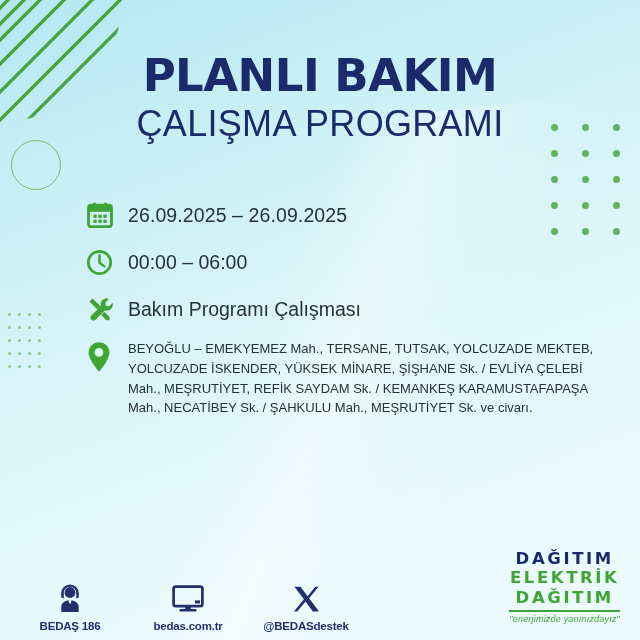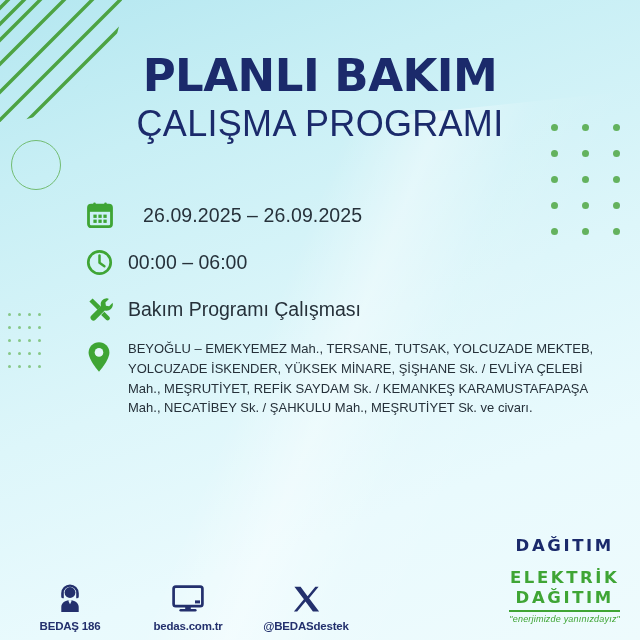--- a/index.html
+++ b/index.html
@@ -127,21 +127,21 @@
     justify-content: flex-start;
   }
   .info-icon svg { display: block; }
   .info-text {
     font-family: "Liberation Sans", sans-serif;
     font-size: 19.5px;
     color: #26313a;
     line-height: 1.35;
     padding-top: 4px;
   }
-  #row-date .info-text { letter-spacing: .1px; margin-left: 15px; }
+  #row-date .info-text { letter-spacing: .1px; }
   #row-address { margin-bottom: 0; }
   #row-address .info-icon { height: 30px; align-items: flex-start; padding-top: 2px; }
   #row-address .info-text {
     font-size: 13px;
     line-height: 1.52;
     padding-top: 0;
     max-width: 470px;
   }
 
   
@@ -185,21 +185,21 @@
     line-height: 1;
   }
   .brand-line {
     font-family: "DejaVu Sans", sans-serif;
     font-weight: 700;
     font-size: 16.5px;
     letter-spacing: 2.6px;
     display: block;
   }
   #brand-line-1 { color: #1b2a6b; }
-  #brand-line-2 { color: #3fa535; margin-top: 16px; }
+  #brand-line-2 { color: #3fa535; margin-top: 3px; }
   #brand-line-3 { color: #3fa535; margin-top: 3px; }
   #brand-rule {
     width: 100%;
     height: 2px;
     background: #3fa535;
     margin: 4px 0 3px 0;
   }
   #brand-tagline {
     font-family: "Liberation Sans", sans-serif;
     font-size: 9px;

